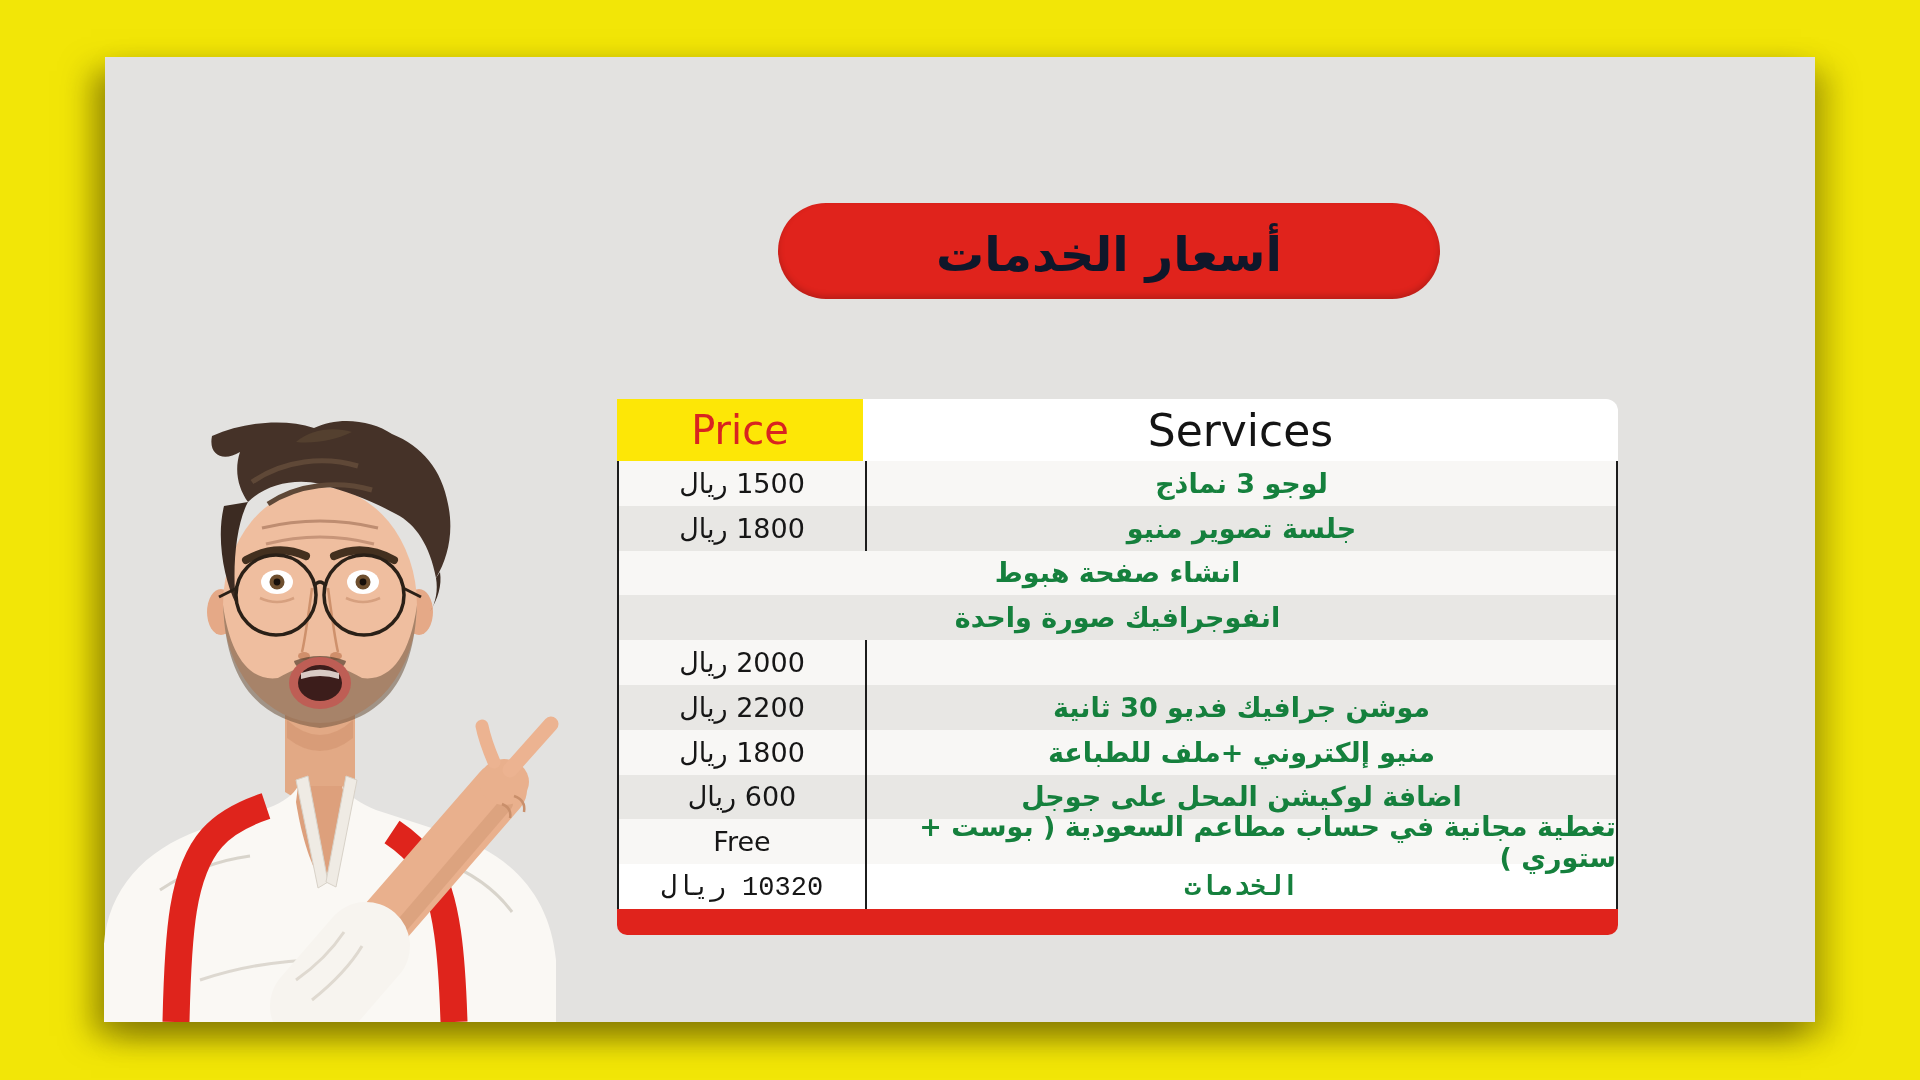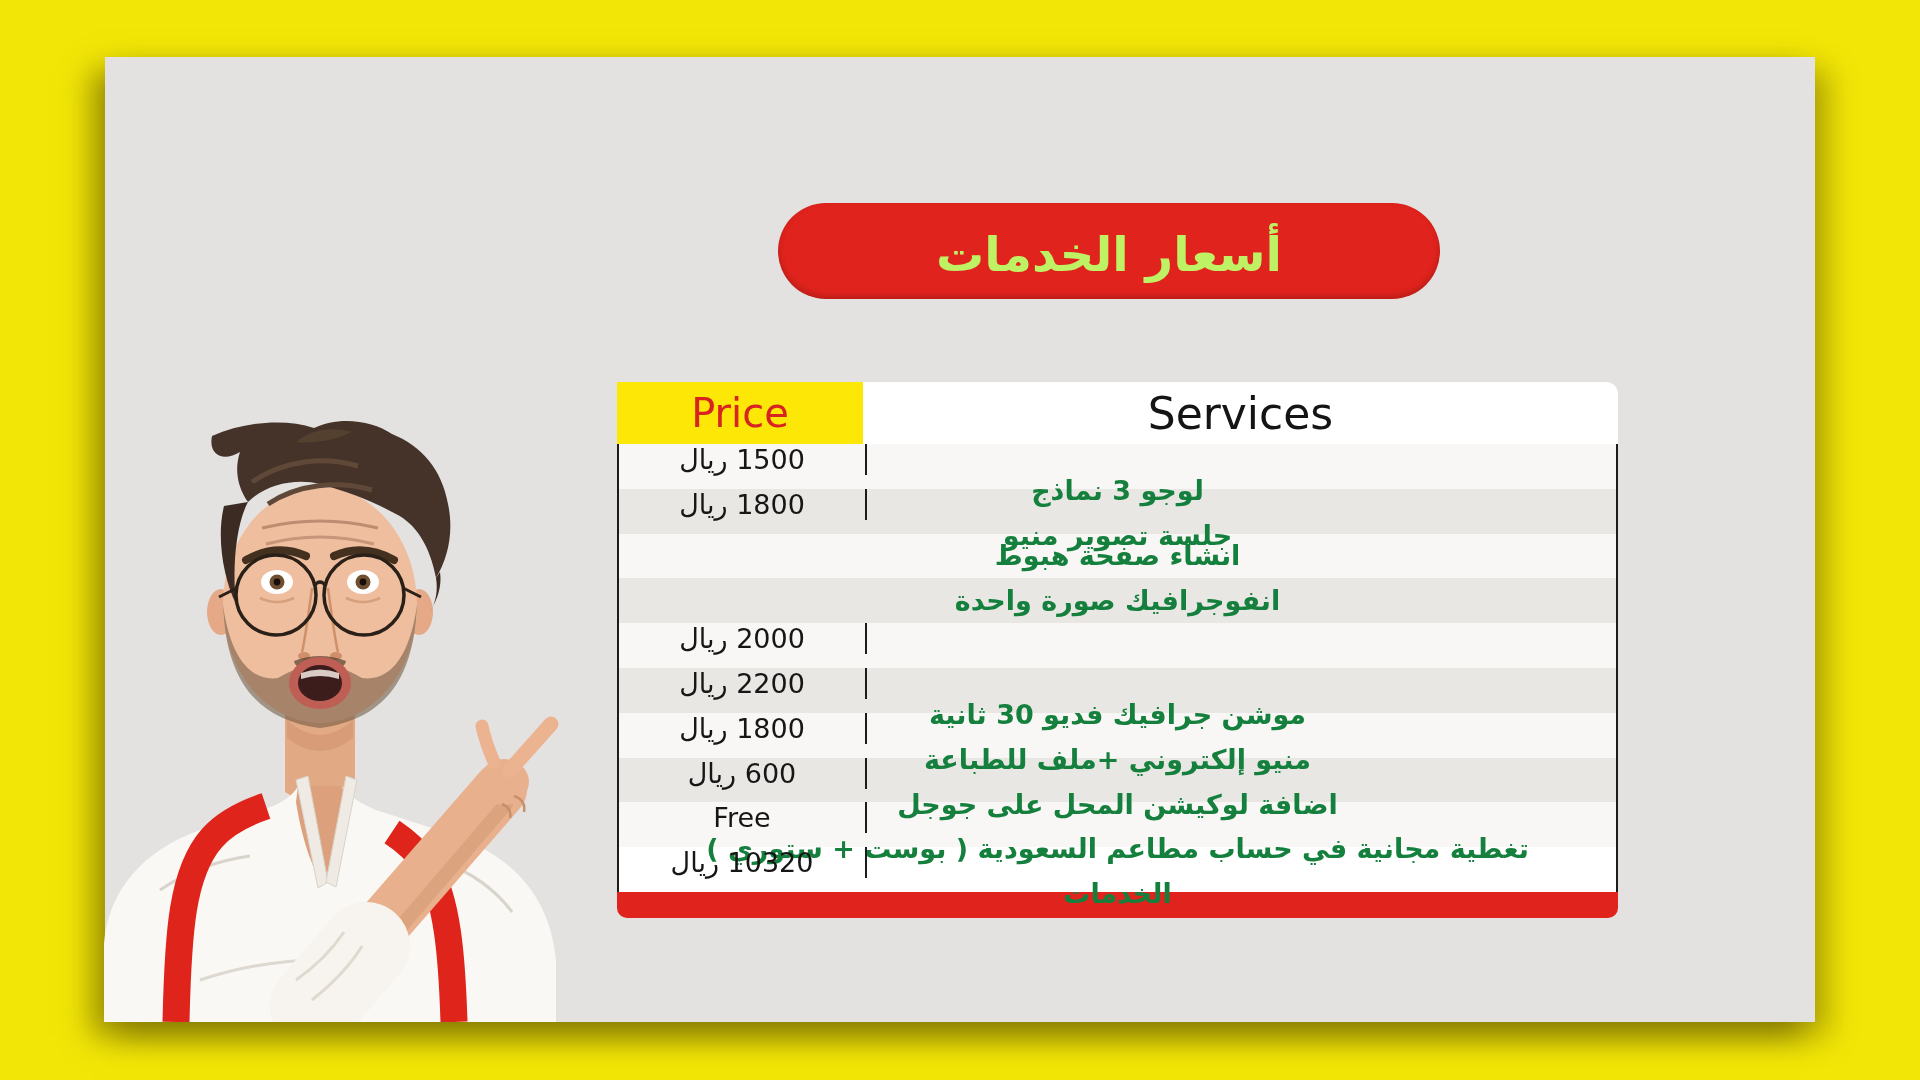--- a/index.html
+++ b/index.html
@@ -15,41 +15,41 @@
     box-shadow:-14px 14px 28px rgba(92,82,0,.55), 14px 14px 28px rgba(92,82,0,.40);
   }
   
   .title-pill{
     position:absolute;left:778px;top:203px;width:662px;height:96px;
     background:#E0231C;border-radius:50px;
     display:flex;align-items:center;justify-content:center;
     box-shadow:inset 0 -3px 6px rgba(0,0,0,.18);
   }
   .title-pill .title-text{
-    color:#bef264;font-size:48px;font-weight:700;direction:rtl;
+    color:#0f172a;font-size:48px;font-weight:700;direction:rtl;
     padding-top:6px;letter-spacing:0;
   }
   
-  .price-table{position:absolute;left:617px;top:382px;width:1001px;}
+  .price-table{position:absolute;left:617px;top:399px;width:1001px;}
   .t-head{display:flex;height:62px;}
   .th-price{
     width:246px;background:#FDE706;color:#D82420;
     display:flex;align-items:center;justify-content:center;
     font-size:40px;font-weight:400;
   }
   .th-services{
     flex:1;background:#ffffff;color:#141414;
     display:flex;align-items:center;justify-content:center;
     font-size:44px;font-weight:400;border-radius:0 12px 0 0;text-align:right;
   }
   .t-body{border-left:2px solid #1c1c1c;border-right:2px solid #1c1c1c;}
-  .t-row{display:flex;height:44.8px;flex-direction:column;}
+  .t-row{display:flex;height:44.8px;}
   .t-row:nth-child(odd){background:#F8F7F5;}
   .t-row:nth-child(even){background:#E8E7E4;}
-  .t-row.total{background:#FFFFFF;}
+  .t-row.total{background:#FFFFFF;font-family:Liberation Mono, monospace;}
   .cell-price{
     width:246px;border-right:2px solid #1c1c1c;
     display:flex;align-items:center;justify-content:center;
     direction:rtl;font-size:27px;color:#161616;font-weight:400;
   }
   .cell-service{
     flex:1;display:flex;align-items:center;justify-content:center;
     direction:rtl;font-size:27px;color:#15803d;font-weight:700;
   }
   .t-foot{height:26px;background:#E0231C;border-radius:0 0 10px 10px;}

